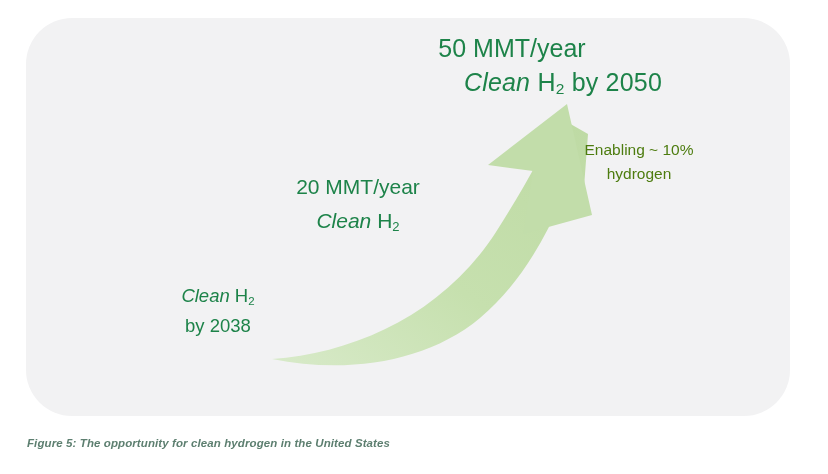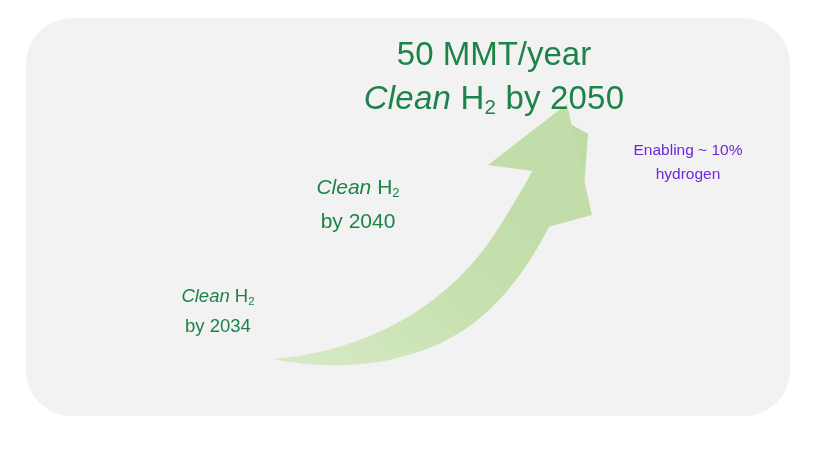--- a/index.html
+++ b/index.html
@@ -54,50 +54,50 @@
   }
   .milestone .ln { display: block; }
   .milestone .it { font-style: italic; }
   .milestone sub {
     font-size: 0.62em;
     vertical-align: -0.22em;
     font-style: normal;
   }
 
   #milestone-2050 {
-    left: 344px;
+    left: 362px;
     top: 32px;
     width: 300px;
-    font-size: 33px;
+    font-size: 25px;
   }
-  #milestone-2050 .ln.l2 { letter-spacing: 0.2px; }
+  #milestone-2050 .ln.l2 { letter-spacing: 0.2px; text-align: right; }
 
   #milestone-2040 {
     left: 238px;
     top: 170px;
     width: 240px;
     font-size: 21px;
     line-height: 1.62;
   }
 
   #milestone-2030 {
     left: 112px;
     top: 281px;
     width: 212px;
     font-size: 18.5px;
     line-height: 1.62;
   }
 
   
   #emissions-note {
     position: absolute;
-    left: 604px;
+    left: 555px;
     top: 138px;
     width: 168px;
-    color: #6d28d9;
+    color: #4d7c0f;
     font-size: 15.5px;
     line-height: 1.55;
     text-align: center;
   }
   #emissions-note .ln { display: block; }
 
   
   #figure-caption {
     position: absolute;
     left: 27px;
@@ -141,32 +141,33 @@
         M 541 86
         L 462 147
         L 507 153
         L 497 216
         L 566 197
         Z" fill="#c2ddaa"></path>
   </svg>
 
   <div class="milestone" id="milestone-2030">
     <span class="ln"><em class="it">Clean</em> <span>H</span><sub>2</sub></span>
-    <span class="ln">by 2034</span>
+    <span class="ln">by 2038</span>
   </div>
 
   <div class="milestone" id="milestone-2040">
+    <span class="ln">20 MMT/year</span>
     <span class="ln"><em class="it">Clean</em> <span>H</span><sub>2</sub></span>
-    <span class="ln">by 2040</span>
   </div>
 
   <div class="milestone" id="milestone-2050">
     <span class="ln l1">50 MMT/year</span>
     <span class="ln l2"><em class="it">Clean</em> <span>H</span><sub>2</sub><span> by 2050</span></span>
   </div>
 
   <div id="emissions-note">
     <span class="ln">Enabling ~ 10%</span>
     <span class="ln">hydrogen</span>
   </div>
 
+  <div id="figure-caption">Figure 5: The opportunity for clean hydrogen in the United States</div>
 
 </div>
 
 </body></html>

